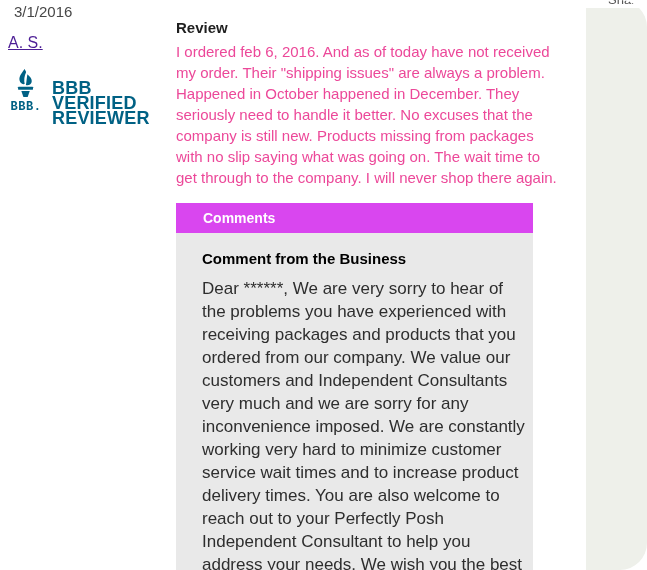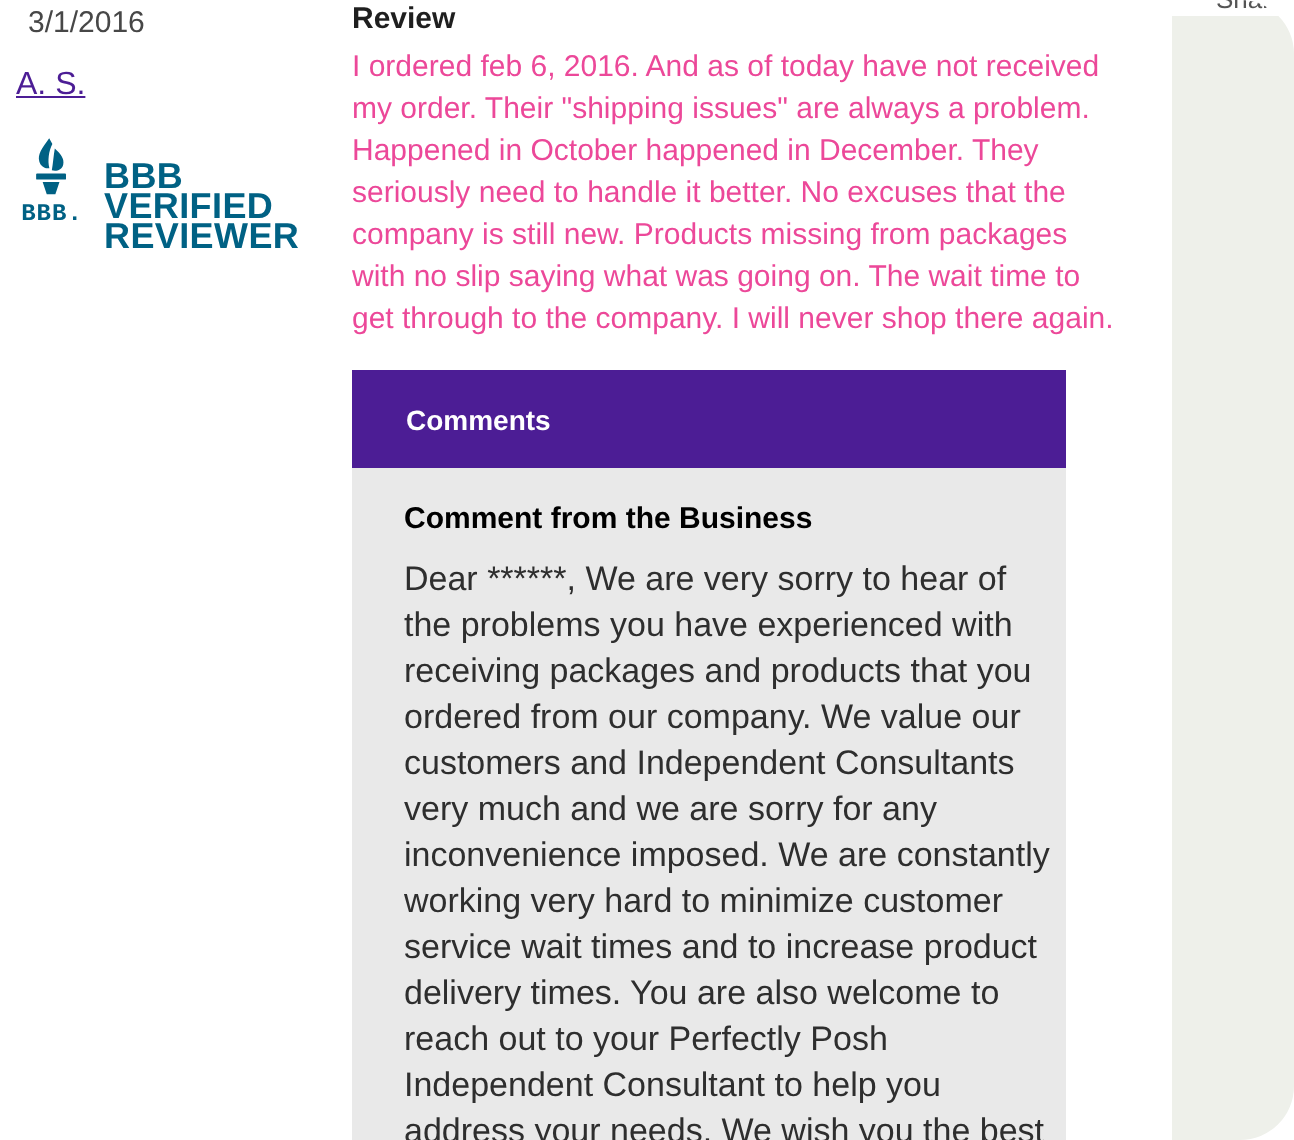--- a/index.html
+++ b/index.html
@@ -31,26 +31,26 @@
   .rating-swatch { width:22px; height:22px; background:#cc0000; margin-left:2px; flex:0 0 auto; }
   .rating-label { margin-left:11px; font-size:17px; font-weight:bold; color:#1a1a1a; }
   .bbb-badge { margin-top:17px; display:flex; align-items:flex-start; }
   .bbb-logo { width:36px; text-align:center; flex:0 0 auto; }
   .bbb-logo svg { display:block; margin:0 auto; }
   .bbb-logo-text { font-size:12px; font-weight:bold; color:#006184; letter-spacing:0.5px; margin-top:1px;font-family:Liberation Mono, monospace; }
   .bbb-badge-text { margin-left:8px; margin-top:12px; font-size:18px; font-weight:bold; color:#006184; line-height:15px; letter-spacing:0.2px; }
 
   
   .main-col { position:absolute; left:176px; top:0; width:358px; }
-  .review-heading { font-size:15px; font-weight:bold; color:#1f1f1f; padding-top:1px; }
+  .review-heading { font-size:15px; font-weight:bold; color:#1f1f1f; padding-top:19px; }
   .review-body { margin-top:5px; width:382px; font-size:15px; line-height:21px; color:#ec4899; }
 
   .comments-panel { margin-top:15px; width:357px; }
   .comments-header {
-    height:49px; background:#4c1d95; color:#ffffff;
+    height:30px; background:#d946ef; color:#ffffff;
     font-size:14px; font-weight:bold;
     display:flex; align-items:center; padding-left:27px;
   }
   .comments-body { background:#e9e9e9; padding:17px 0 34px 26px; }
   .comment-title { font-size:15px; font-weight:bold; color:#000000; width:322px; }
   .comment-text { margin-top:10px; width:327px; font-size:17px; line-height:23px; color:#2e2e2e; }
   .comment-attribution { margin-top:5px; font-size:15px; font-weight:bold; color:#1f1f1f; }
 </style>
 </head>
 <body>

